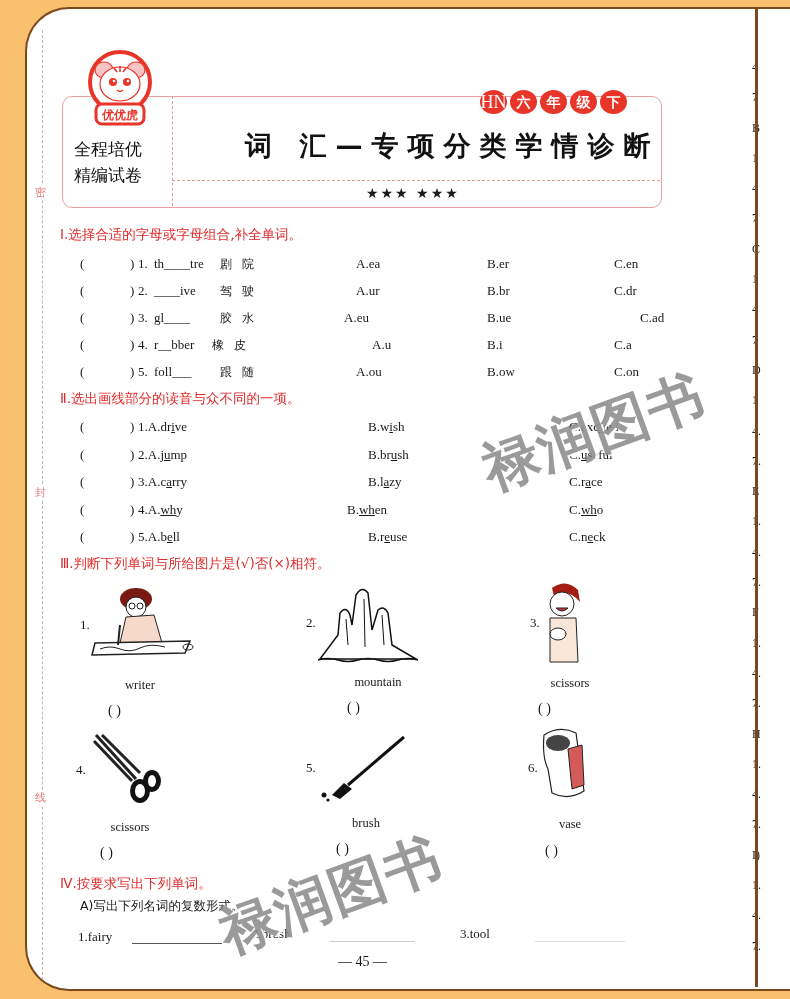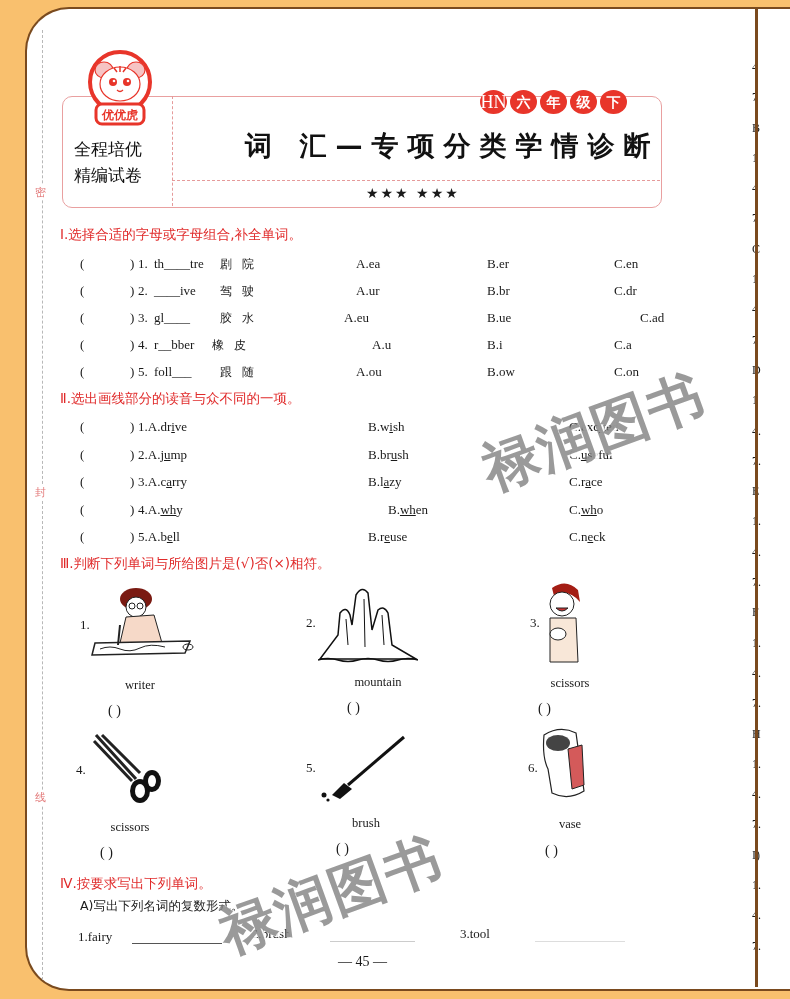--- a/index.html
+++ b/index.html
@@ -185,21 +185,21 @@
         <span class="paren-l">(</span>
         <span class="paren-r">)</span>
         <span class="q" style="left:138px"><span>3.</span><span>A.c</span><u>a</u><span>rry</span></span>
         <span class="opt" style="left:368px"><span>B.l</span><u>a</u><span>zy</span></span>
         <span class="opt" style="left:569px"><span>C.r</span><u>a</u><span>ce</span></span>
       </div>
     <div class="row" style="left:0;top:502px;width:700px">
         <span class="paren-l">(</span>
         <span class="paren-r">)</span>
         <span class="q" style="left:138px"><span>4.</span><span>A.</span><u>wh</u><span>y</span></span>
-        <span class="opt" style="left:388px"><span>B.</span><u>wh</u><span>en</span></span>
+        <span class="opt" style="left:347px"><span>B.</span><u>wh</u><span>en</span></span>
         <span class="opt" style="left:569px"><span>C.</span><u>wh</u><span>o</span></span>
       </div>
     <div class="row" style="left:0;top:529px;width:700px">
         <span class="paren-l">(</span>
         <span class="paren-r">)</span>
         <span class="q" style="left:138px"><span>5.</span><span>A.b</span><u>e</u><span>ll</span></span>
         <span class="opt" style="left:368px"><span>B.r</span><u>e</u><span>use</span></span>
         <span class="opt" style="left:569px"><span>C.n</span><u>e</u><span>ck</span></span>
       </div>
   </div>

